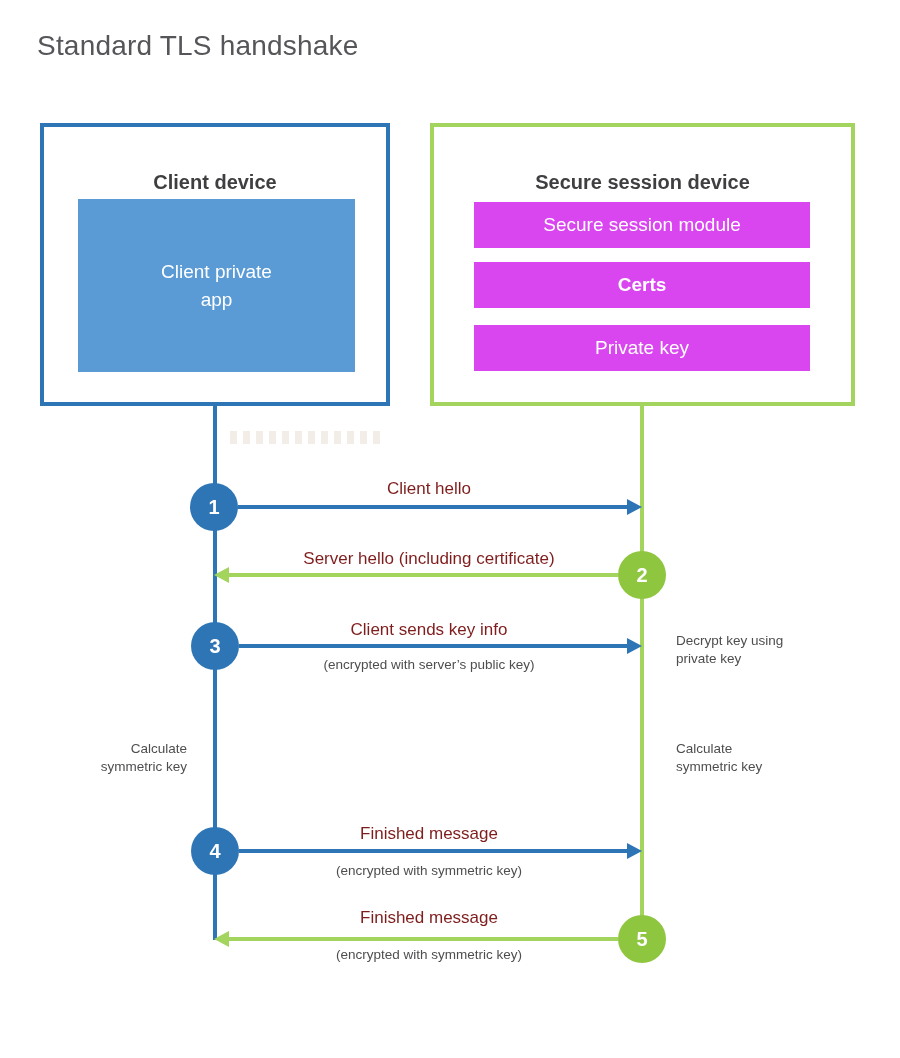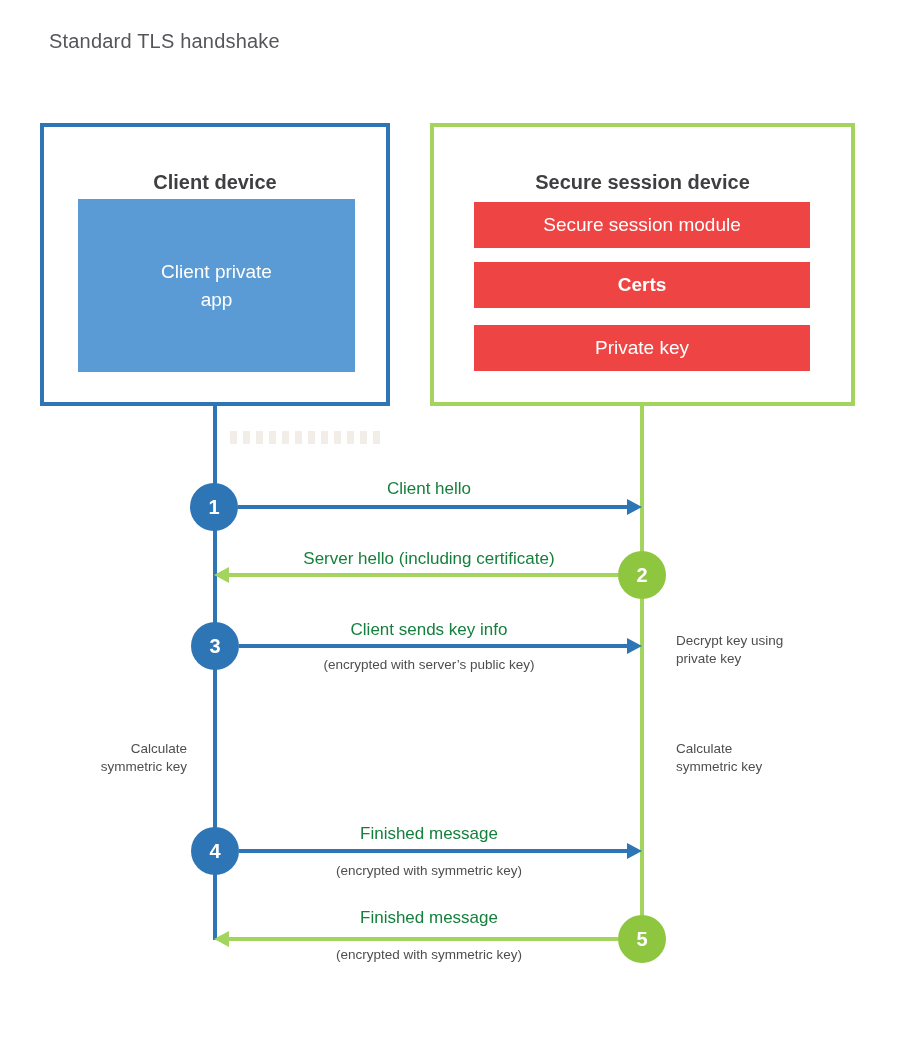--- a/index.html
+++ b/index.html
@@ -5,42 +5,41 @@
   * { margin: 0; padding: 0; box-sizing: border-box; }
   html, body { background: #ffffff; }
   body {
     font-family: "Liberation Sans", "DejaVu Sans", sans-serif;
     width: 900px; height: 1058px; position: relative; overflow: hidden;
   }
   .stage { position: absolute; inset: 0; width: 900px; height: 1058px; }
 
   .diagram-title {
     position: absolute; left: 37px; top: 30px;
-    font-size: 20px; font-weight: 400; letter-spacing: 0.2px;
+    font-size: 28px; font-weight: 400; letter-spacing: 0.2px;
     color: #56565a;
-    margin-left: 12px;
   }
 
   
   .entity-box { position: absolute; top: 123px; height: 283px; background: #ffffff; }
   .client-box { left: 40px; width: 350px; border: 4px solid #2e75b6; }
   .server-box { left: 430px; width: 425px; border: 4px solid #a3d45e; }
   .entity-title {
     position: absolute; left: 0; right: 0; top: 24px;
     text-align: center; font-size: 20px; font-weight: 700; color: #3f3f42; margin-top: 20px;
   }
   .client-app {
     position: absolute; left: 78px; top: 199px; width: 277px; height: 173px;
     background: #5b9bd5; color: #ffffff; font-size: 19px;
     display: flex; flex-direction: column; align-items: center; justify-content: center;
     line-height: 1.45; text-align: center;
   }
   .server-bar {
     position: absolute; left: 474px; width: 336px; height: 46px;
-    background: #ef4444; color: #ffffff; font-size: 19px;
+    background: #d946ef; color: #ffffff; font-size: 19px;
     display: flex; align-items: center; justify-content: center; text-align: center;
   }
   .bar-1 { top: 202px; }
   .bar-2 { top: 262px; font-weight: bold; }
   .bar-3 { top: 325px; }
 
   
   .lifeline { position: absolute; width: 4px; top: 405px; }
   .client-lifeline { left: 213px; height: 535px; background: #2e75b6; }
   .server-lifeline { left: 640px; height: 537px; background: #a3d45e; }
@@ -80,21 +79,21 @@
   .a3-line { left: 239px; top: 644px; width: 389px; }
   .a3-head { left: 627px; top: 638px; }
   .a4-line { left: 239px; top: 849px; width: 389px; }
   .a4-head { left: 627px; top: 843px; }
   .a5-line { left: 229px; top: 937px; width: 389px; }
   .a5-head { left: 214px; top: 931px; }
 
   
   .msg-label {
     position: absolute; left: 230px; width: 398px; text-align: center;
-    font-size: 17px; color: #15803d;
+    font-size: 17px; color: #7f1d1d;
   }
   .msg-sublabel {
     position: absolute; left: 230px; width: 398px; text-align: center;
     font-size: 13.5px; color: #4e4e50;
   }
   .l1 { top: 479px; }
   .l2 { top: 549px; }
   .l3 { top: 620px; }
   .s3 { top: 657px; }
   .l4 { top: 824px; }

